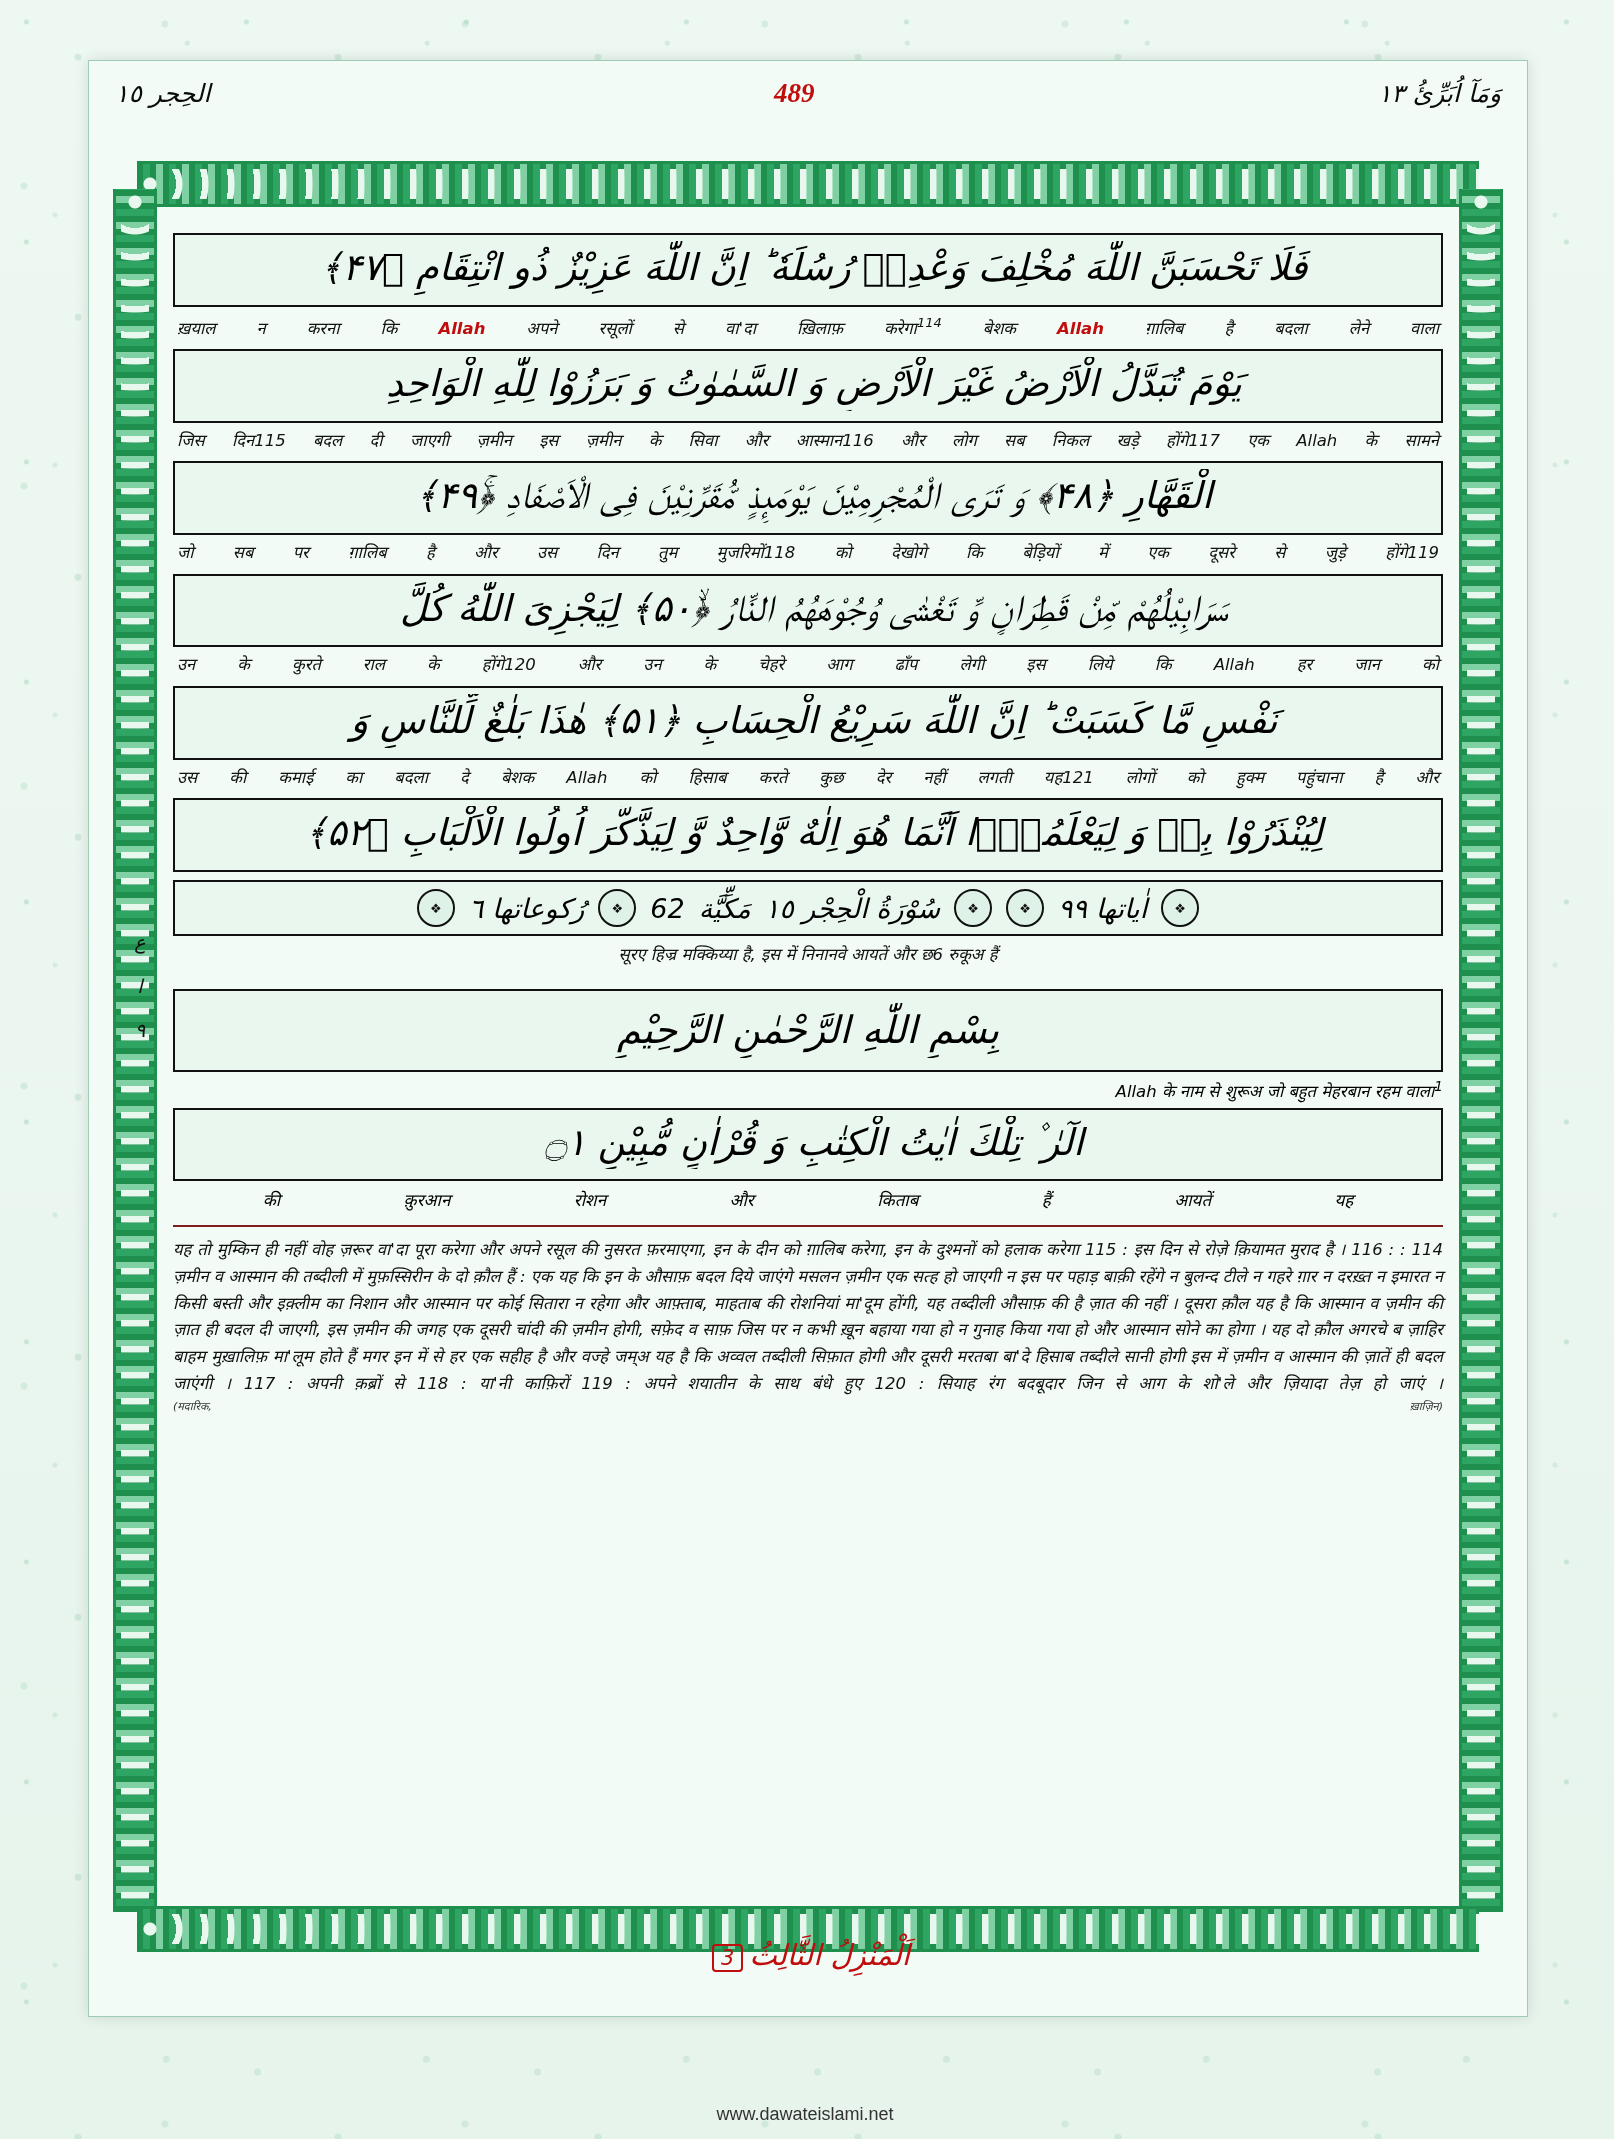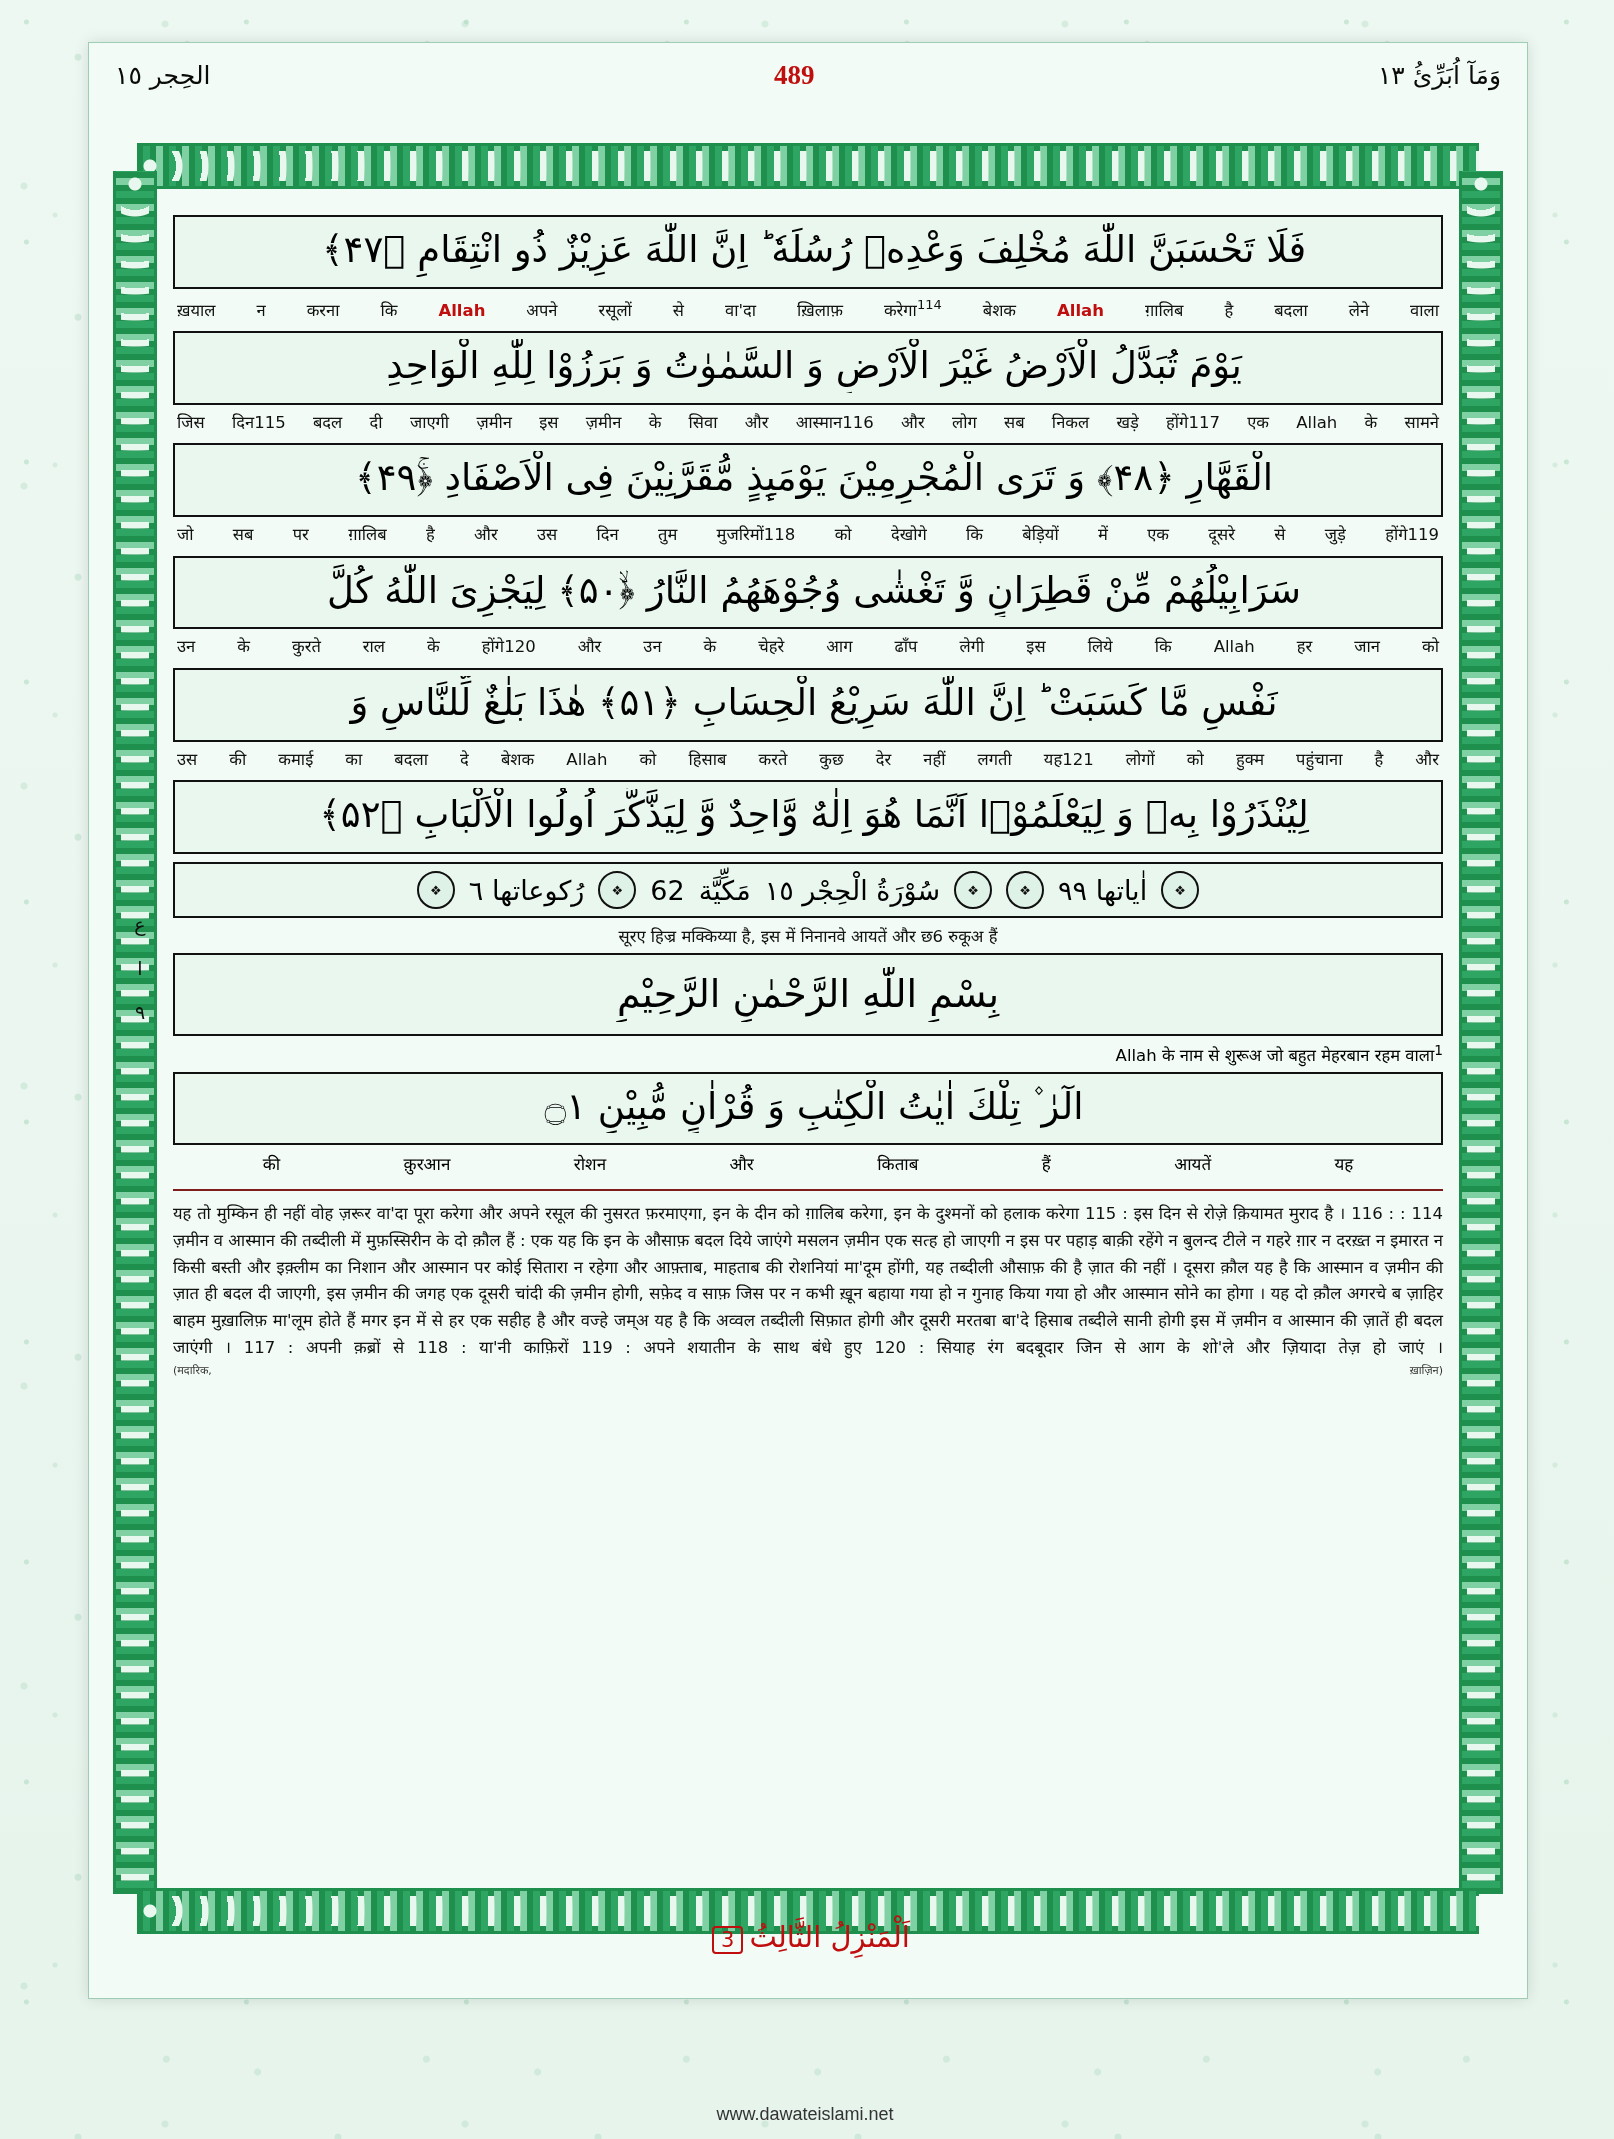--- a/index.html
+++ b/index.html
@@ -31,24 +31,25 @@
     width:760px;height:760px;border-radius:50%;
     background:radial-gradient(circle, rgba(255,255,255,.55) 0 58%, rgba(255,255,255,0) 62%);
     color:#cfe8da;font-size:120px;font-weight:bold;
     display:flex;align-items:center;justify-content:center;
     letter-spacing:6px;
     pointer-events:none;
   }
 
   .sheet{
     position:absolute;
-    left:88px;top:42px;width:1438px;height:1955px;
+    left:88px;top:60px;width:1438px;height:1955px;
     background:#f2fbf6;
     border:1px solid #9ecdb4;
     box-shadow:0 0 14px rgba(0,0,0,.12);
+    font-style:italic;
   }
 
   
   .top-row{
     position:relative;height:56px;
     display:flex;align-items:center;justify-content:space-between;
     padding:8px 26px 0 26px;box-sizing:border-box;
   }
   .top-ar{
     font-size:25px;color:#0a0a0a;direction:rtl;
@@ -131,21 +132,21 @@
   .surah-strip .txt{
     font-size:27px;color:#000;white-space:nowrap;
   }
   .surah-sub{
     text-align:center;direction:rtl;
     font-size:16.5px;padding:6px 0 4px 0;color:#111;
   }
 
   .bismillah-box{
     border:2px solid #111;background:#e9f7ef;
-    padding:12px;text-align:center;direction:rtl;margin-top:2px;
+    padding:12px;text-align:center;direction:rtl;margin-top:20px;
   }
   .bismillah-box .ayah-ar{font-size:38px;}
   .bismillah-tr{
     text-align:right;direction:rtl;font-size:16.5px;padding:5px 0 6px 0;
   }
   .word-row{
     direction:rtl;display:flex;justify-content:space-around;
     font-size:17px;padding:4px 28px 6px 28px;
   }
 

